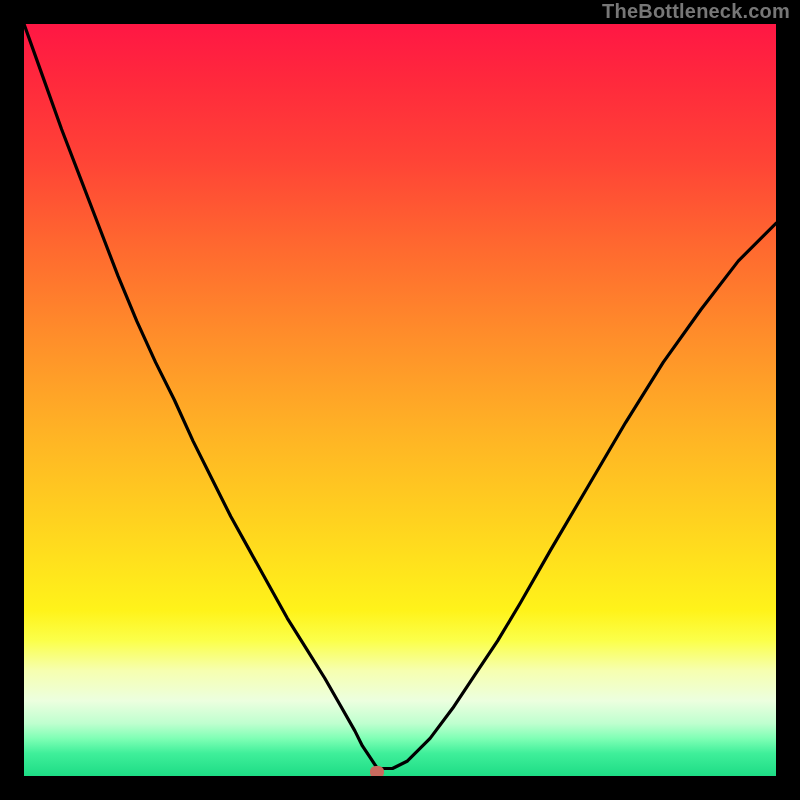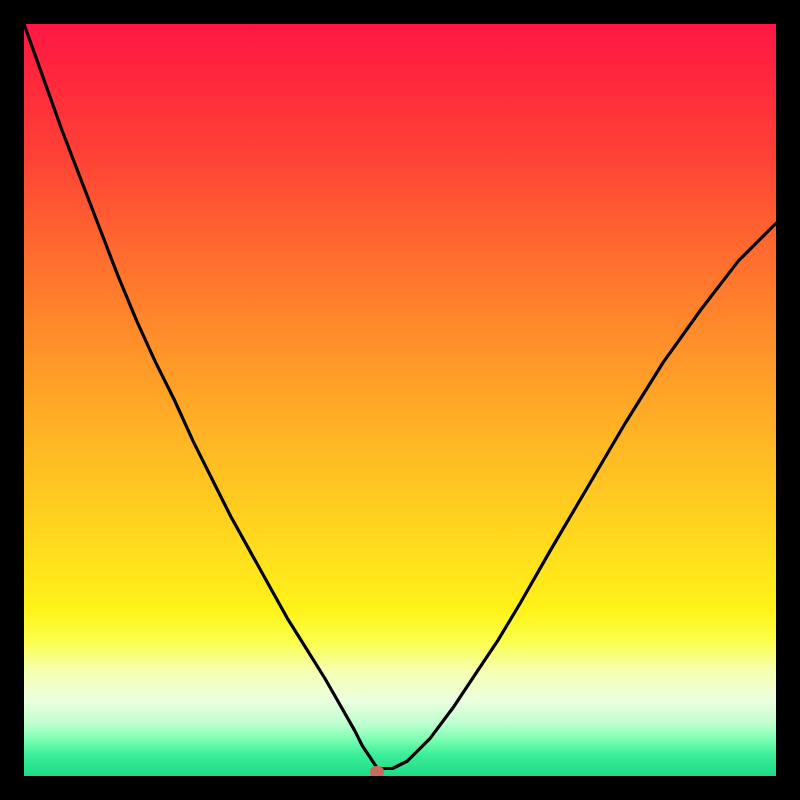--- a/index.html
+++ b/index.html
@@ -68,20 +68,21 @@
     font-weight: 600;
     color: #777;
     letter-spacing: 0.2px;
     user-select: none;
   }
 </style>
 </head>
 <body>
 
 <div class="frame">
+  <div class="watermark">TheBottleneck.com</div>
   <div class="plot">
     <div class="gradient"></div>
     <svg class="curve" viewBox="0 0 752 752" preserveAspectRatio="none">
       <path id="curve-path" fill="none" stroke="#000" stroke-width="3.2" stroke-linejoin="round" stroke-linecap="round" d="M0.00 0.00 L18.80 52.64 L37.60 105.28 L56.40 154.16 L75.20 203.04 L94.00 251.92 L112.80 297.04 L131.60 338.40 L150.40 376.00 L169.20 417.36 L188.00 454.96 L206.80 492.56 L225.60 526.40 L244.40 560.24 L263.20 594.08 L282.00 624.16 L300.80 654.24 L315.84 680.56 L330.88 706.88 L338.40 721.92 L345.92 733.20 L353.44 744.48 L368.48 744.48 L383.52 736.96 L406.08 714.40 L428.64 684.32 L451.20 650.48 L473.76 616.64 L496.32 579.04 L526.40 526.40 L564.00 462.48 L601.60 398.56 L639.20 338.40 L676.80 285.76 L714.40 236.88 L752.00 199.28"></path>
     </svg>
     <div id="marker" class="marker" style="left: 353.44px; top: 748.24px;"></div>
   </div>
 </div>
 
 </body></html>

